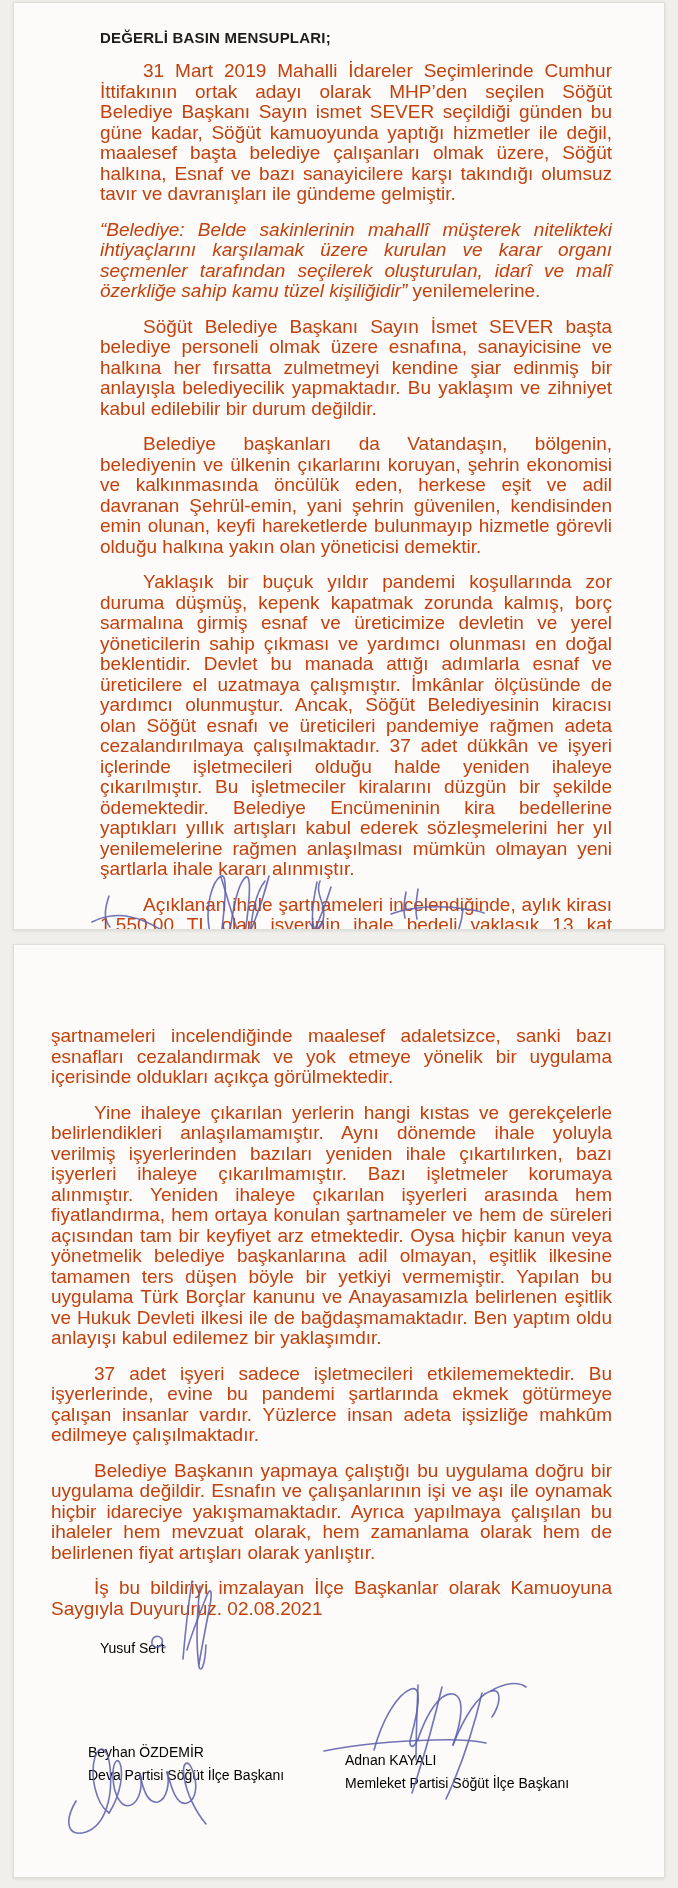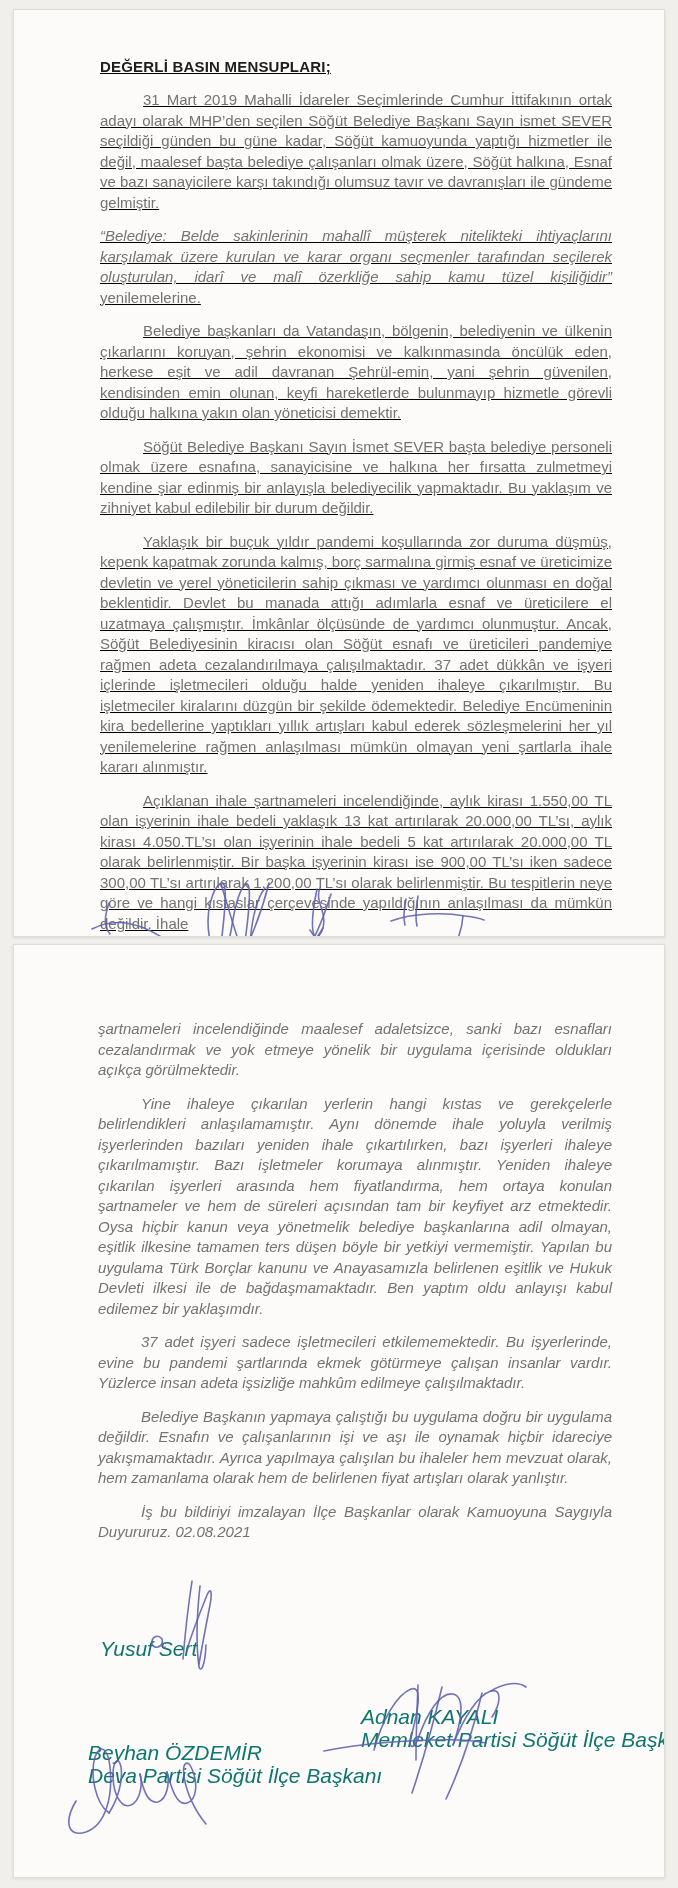--- a/index.html
+++ b/index.html
@@ -18,78 +18,78 @@
   .page{
     position:absolute;
     left:13px;
     width:652px;
     background:#fcfbf9;
     border:1px solid #e0ded9;
     box-shadow:0 1px 3px rgba(0,0,0,0.10);
     box-sizing:border-box;
     overflow:hidden;
   }
-  .page1{ top:9px;   height:928px; padding:48px 52px 0 86px;text-decoration:underline; }
-  .page2{ top:944px; height:934px; padding:66px 52px 0 84px;font-style:italic; }
+  .page1{ top:2px;   height:928px; padding:26px 52px 0 86px; }
+  .page2{ top:944px; height:934px; padding:66px 52px 0 37px; }
   .doc-title{
     font-size:15px;
     font-weight:700;
     color:#1d1d1d;
     letter-spacing:0.2px;
     margin:0 0 15px 0;
   }
   p.body{
-    font-size:15px;
+    font-size:19px;
     line-height:20.5px;
-    color:#737373;
+    color:#c2410c;
     text-align:justify;
-    margin:8px 0 13px 0;
+    margin:15px 0 13px 0;
   }
   p.ind{ text-indent:43px; }
   .b{ font-weight:700; }
   .it{ font-style:italic; }
   .ink{
     position:absolute;
     left:0; top:0;
     pointer-events:none;
   }
   .ink path{
     fill:none;
     stroke:#5f60ad;
     stroke-width:1.6;
     stroke-linecap:round;
     stroke-linejoin:round;
     opacity:0.88;
   }
   .signer{
     position:absolute;
-    font-size:21px;
+    font-size:14px;
     line-height:23px;
-    color:#0f766e;
+    color:#000000;
     white-space:nowrap;
   }
   .signer .name{ display:block; }
   .signer .role{ display:block; }
 </style>
 </head>
 <body>
 
 <div class="scan">
 
   <div class="page page1">
     <h1 class="doc-title">DEĞERLİ BASIN MENSUPLARI;</h1>
 
     <p class="body ind">31 Mart 2019 Mahalli İdareler Seçimlerinde Cumhur İttifakının ortak adayı olarak MHP’den seçilen Söğüt Belediye Başkanı Sayın ismet SEVER seçildiği günden bu güne kadar, Söğüt kamuoyunda yaptığı hizmetler ile  değil, maalesef başta belediye çalışanları olmak üzere, Söğüt halkına, Esnaf ve bazı sanayicilere karşı takındığı olumsuz tavır ve davranışları ile gündeme gelmiştir.</p>
 
 
     <p class="body"><span class="it">“Belediye: Belde sakinlerinin mahallî müşterek nitelikteki ihtiyaçlarını karşılamak üzere kurulan ve karar organı seçmenler tarafından seçilerek oluşturulan, idarî ve malî özerkliğe sahip kamu tüzel kişiliğidir”</span><span> yenilemelerine.</span></p>
 
+    <p class="body ind">Söğüt Belediye Başkanı Sayın İsmet SEVER başta belediye personeli olmak üzere esnafına, sanayicisine ve halkına her fırsatta zulmetmeyi kendine şiar edinmiş bir anlayışla belediyecilik yapmaktadır. Bu yaklaşım ve zihniyet kabul edilebilir bir durum değildir.</p>
+
     <p class="body ind">Belediye başkanları da Vatandaşın, bölgenin, belediyenin ve ülkenin çıkarlarını koruyan, şehrin ekonomisi ve kalkınmasında öncülük eden, herkese eşit ve adil davranan Şehrül-emin, yani şehrin güvenilen, kendisinden emin olunan, keyfi hareketlerde bulunmayıp hizmetle görevli olduğu halkına yakın olan yöneticisi demektir.</p>
-
-    <p class="body ind">Söğüt Belediye Başkanı Sayın İsmet SEVER başta belediye personeli olmak üzere esnafına, sanayicisine ve halkına her fırsatta zulmetmeyi kendine şiar edinmiş bir anlayışla belediyecilik yapmaktadır. Bu yaklaşım ve zihniyet kabul edilebilir bir durum değildir.</p>
 
     <p class="body ind">Yaklaşık bir buçuk yıldır pandemi koşullarında zor duruma düşmüş, kepenk kapatmak zorunda kalmış, borç sarmalına girmiş esnaf ve üreticimize devletin ve yerel yöneticilerin sahip çıkması ve yardımcı olunması en doğal beklentidir. Devlet bu manada attığı adımlarla esnaf ve üreticilere el uzatmaya çalışmıştır. İmkânlar ölçüsünde de yardımcı olunmuştur. Ancak, Söğüt Belediyesinin kiracısı olan Söğüt esnafı ve üreticileri pandemiye rağmen adeta cezalandırılmaya çalışılmaktadır. 37 adet dükkân ve işyeri içlerinde işletmecileri olduğu halde yeniden ihaleye çıkarılmıştır. Bu işletmeciler kiralarını düzgün bir şekilde ödemektedir. Belediye Encümeninin kira bedellerine yaptıkları yıllık artışları kabul ederek sözleşmelerini her yıl yenilemelerine rağmen anlaşılması mümkün olmayan yeni şartlarla ihale kararı alınmıştır.</p>
 
     <p class="body ind">Açıklanan ihale şartnameleri incelendiğinde, aylık kirası 1.550,00 TL olan işyerinin ihale bedeli yaklaşık 13 kat artırılarak 20.000,00 TL’sı, aylık kirası 4.050.TL’sı olan işyerinin ihale bedeli 5 kat artırılarak 20.000,00 TL olarak belirlenmiştir. Bir başka işyerinin kirası ise 900,00 TL’sı iken sadece 300,00 TL’sı artırılarak 1.200,00 TL’sı olarak belirlenmiştir. Bu tespitlerin neye göre ve hangi kıstaslar çerçevesinde yapıldığının anlaşılması da mümkün değildir. İhale</p>
 
     <svg class="ink" width="650" height="926" viewBox="0 0 650 926">
       <g>
         <path d="M95 893 C91 905 89 916 96 924"></path>
         <path d="M78 919 C95 910 113 911 130 918 C142 923 151 929 158 934"></path>
       </g>
@@ -125,21 +125,21 @@
 
     <p class="body ind">İş bu bildiriyi imzalayan İlçe Başkanlar olarak Kamuoyuna Saygıyla Duyururuz. 02.08.2021</p>
 
     <div class="signer" style="left:86px; top:692px;">
       <span class="name">Yusuf Sert</span>
     </div>
     <div class="signer" style="left:74px; top:796px;">
       <span class="name">Beyhan ÖZDEMİR</span>
       <span class="role">Deva Partisi Söğüt İlçe Başkanı</span>
     </div>
-    <div class="signer" style="left:331px; top:760px;margin-left:16px;">
+    <div class="signer" style="left:331px; top:804px;">
       <span class="name">Adnan KAYALI</span>
       <span class="role">Memleket Partisi Söğüt İlçe Başkanı</span>
     </div>
 
     <svg class="ink" width="650" height="932" viewBox="0 0 650 932">
       <g>
         <path d="M147 693 C144 690 139 691 138 696 C137 701 142 704 146 701 C149 699 149 694 147 693"></path>
         <path d="M149 702 C150 703 151 703 151 702"></path>
         <path d="M178 636 C174 662 171 690 169 714"></path>
         <path d="M186 641 C183 668 182 700 185 722 C187 728 191 721 192 700"></path>

